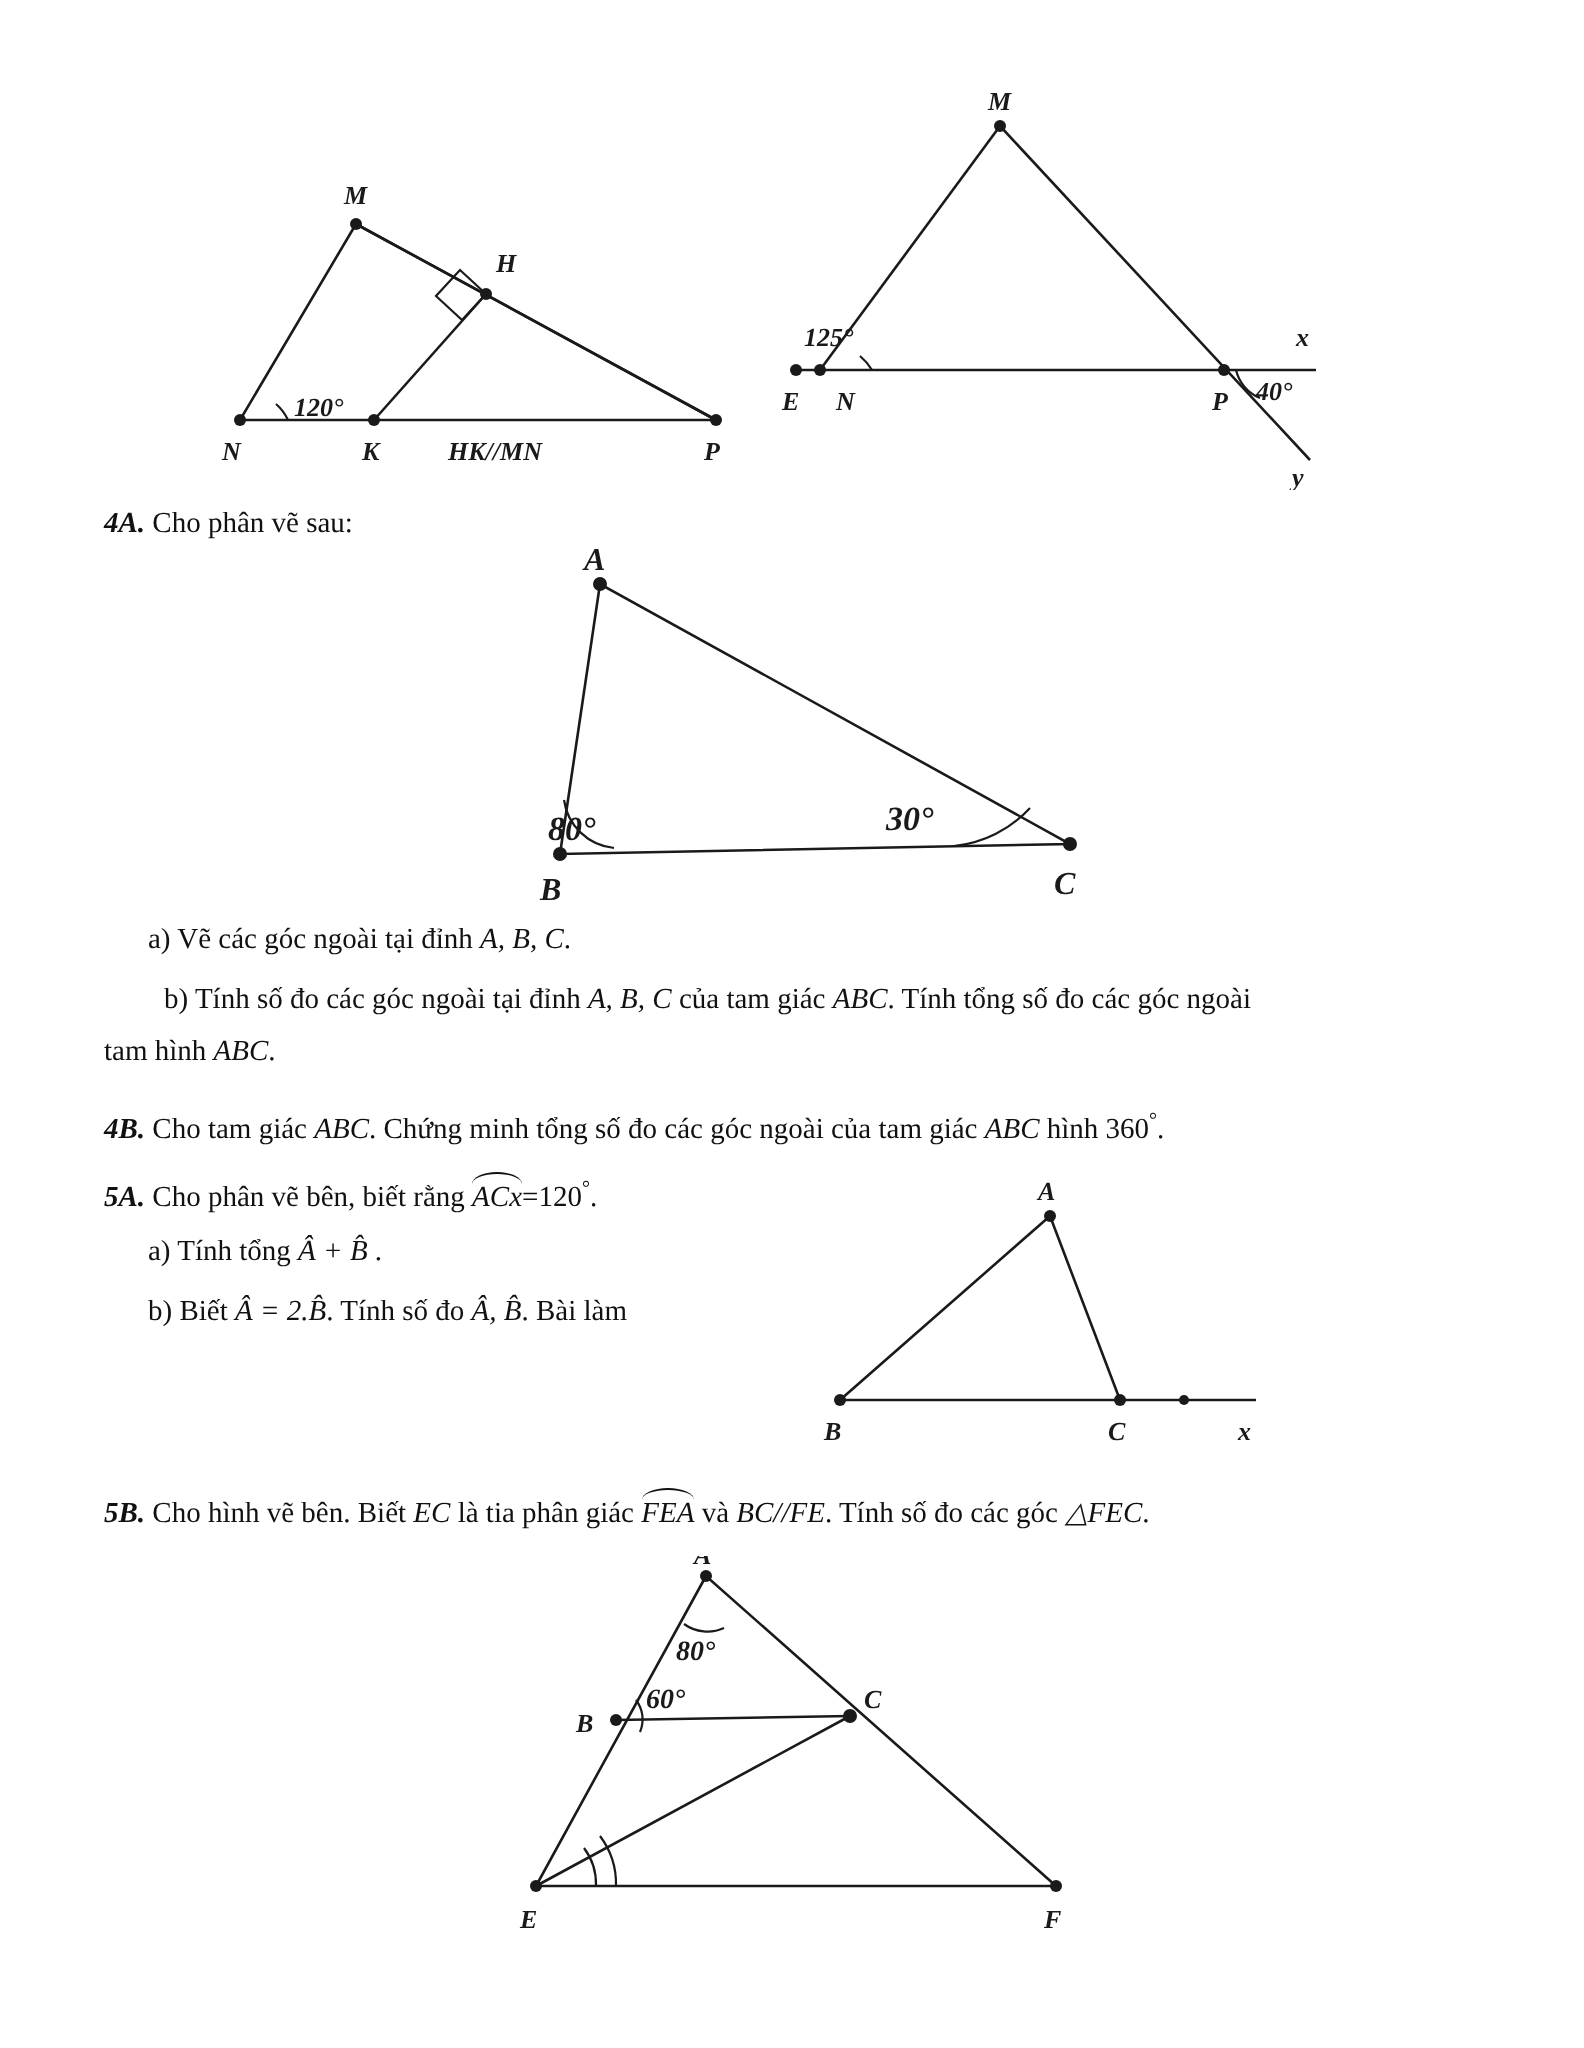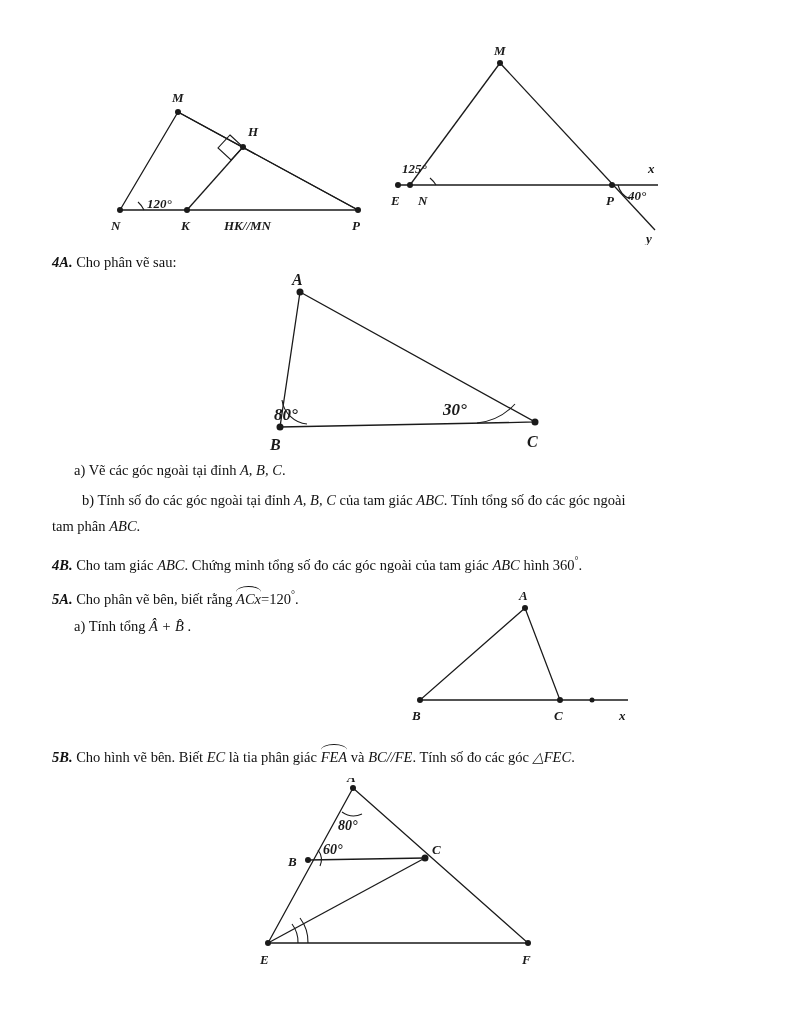--- a/index.html
+++ b/index.html
@@ -166,21 +166,21 @@
     <span class="mi">A, B, C</span><span>.</span>
   </div>
 
   <div class="para" style="left:52px; top:490px; width:700px;">
     <span style="margin-left:30px">b) Tính số đo các góc ngoài tại đỉnh</span>
     <span class="mi">A, B, C</span>
     <span>của tam giác</span>
     <span class="mi">ABC</span><span>. Tính tổng số đo các góc ngoài</span>
   </div>
   <div class="para" style="left:52px; top:516px; width:700px;">
-    <span>tam phân</span>
+    <span>tam hình</span>
     <span class="mi">ABC</span><span>.</span>
   </div>
 
   <div class="para" style="left:52px; top:553px; width:710px;">
     <span class="bold">4B.</span>
     <span>Cho tam giác</span>
     <span class="mi">ABC</span><span>. Chứng minh tổng số đo các góc ngoài của tam giác</span>
     <span class="mi">ABC</span>
     <span>hình</span>
     <span>360</span><span style="vertical-align:super; font-size:10px;">°</span><span>.</span>
@@ -191,20 +191,25 @@
     <span>Cho phân vẽ bên, biết rằng</span>
     <span class="arcover">ACx</span><span>=120</span><span style="vertical-align:super; font-size:10px;">°</span><span>.</span>
   </div>
 
   <div class="para" style="left:52px; top:616px; width:430px;">
     <span style="margin-left:22px">a) Tính tổng</span>
     <span class="mi">Â + B̂</span>
     <span>.</span>
   </div>
 
+  <div class="para" style="left:52px; top:646px; width:430px;">
+    <span style="margin-left:22px">b) Biết</span>
+    <span class="mi">Â = 2.B̂</span><span>. Tính số đo</span>
+    <span class="mi">Â, B̂</span><span>. Bài làm</span>
+  </div>
 
   <div class="fig" style="position:absolute; left:400px; top:588px;">
     <svg width="260" height="140" viewBox="0 0 260 140">
       <path class="stroke" d="M 125 20 L 20 112 L 160 112 Z"></path>
       <line class="stroke" x1="160" y1="112" x2="228" y2="112"></line>
       <circle class="dot" cx="125" cy="20" r="3"></circle>
       <circle class="dot" cx="20" cy="112" r="3"></circle>
       <circle class="dot" cx="160" cy="112" r="3"></circle>
       <circle class="dot" cx="192" cy="112" r="2.5"></circle>
       <text class="lbl" x="119" y="12">A</text>

